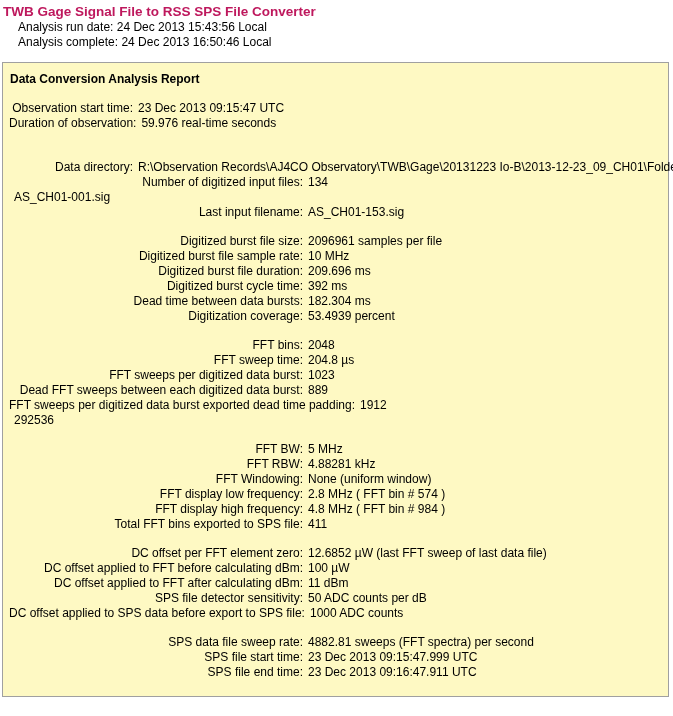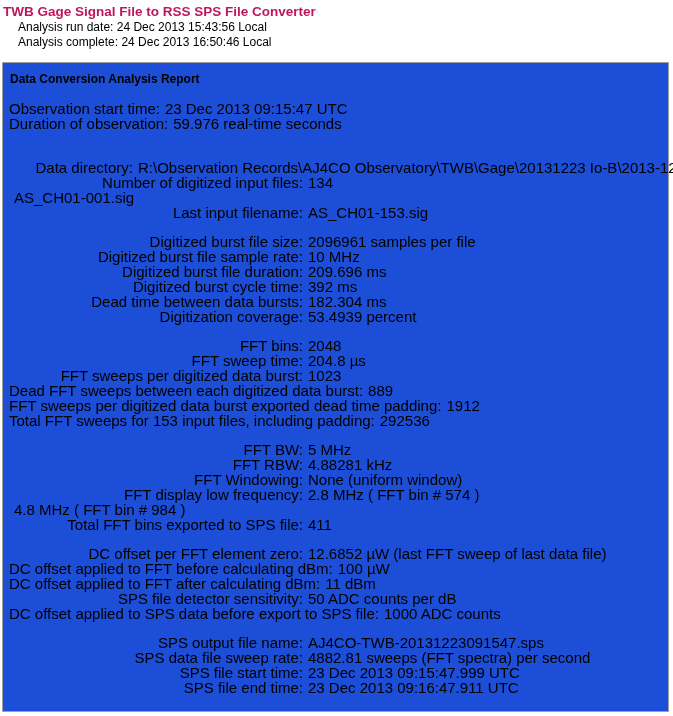--- a/index.html
+++ b/index.html
@@ -10,26 +10,26 @@
   }
   .app-title{
     color:#be185d;font-weight:bold;font-size:13.5px;line-height:17px;
     padding:3px 0 0 3px;white-space:nowrap;
   }
   .hdr-line{font-size:12px;line-height:15px;padding-left:18px;white-space:nowrap}
   .panel{
     margin:12px 4px 0 2px;
     border:1px solid #a0a0a0;
     padding:9px 6px 16px 6px;
-    background:#1d4ed8;
+    background:#fef9c3;
   }
   .panel-heading{font-weight:bold;font-size:12px;line-height:15px;padding-left:1px;white-space:nowrap}
   .section{margin-top:14px}
   .section.s1{margin-top:29px}
-  .row{display:flex;font-size:15px;line-height:15px}
+  .row{display:flex;font-size:12px;line-height:15px}
   .lbl{flex:0 0 auto;text-align:right;white-space:pre}
   .lbl.narrow{min-width:124px}
   .lbl.wide{min-width:294px}
   .val{margin-left:5px;white-space:pre}
 </style>
 </head>
 <body>
 
 <div>
   <div class="app-title">TWB Gage Signal File to RSS SPS File Converter</div>
@@ -108,21 +108,20 @@
         </div>
         <div class="row">
           <span class="lbl wide">Dead FFT sweeps between each digitized data burst:</span>
           <span class="val">889</span>
         </div>
         <div class="row">
           <span class="lbl wide">FFT sweeps per digitized data burst exported dead time padding:</span>
           <span class="val">1912</span>
         </div>
         <div class="row">
-          <span class="lbl wide">Total FFT sweeps for 153 input files, including padding:</span>
           <span class="val">292536</span>
         </div>
       </div>
       <div class="section s4">
         <div class="row">
           <span class="lbl wide">FFT BW:</span>
           <span class="val">5 MHz</span>
         </div>
         <div class="row">
           <span class="lbl wide">FFT RBW:</span>
@@ -130,20 +129,21 @@
         </div>
         <div class="row">
           <span class="lbl wide">FFT Windowing:</span>
           <span class="val">None (uniform window)</span>
         </div>
         <div class="row">
           <span class="lbl wide">FFT display low frequency:</span>
           <span class="val">2.8 MHz ( FFT bin # 574 )</span>
         </div>
         <div class="row">
+          <span class="lbl wide">FFT display high frequency:</span>
           <span class="val">4.8 MHz ( FFT bin # 984 )</span>
         </div>
         <div class="row">
           <span class="lbl wide">Total FFT bins exported to SPS file:</span>
           <span class="val">411</span>
         </div>
       </div>
       <div class="section s5">
         <div class="row">
           <span class="lbl wide">DC offset per FFT element zero:</span>
@@ -161,24 +161,20 @@
           <span class="lbl wide">SPS file detector sensitivity:</span>
           <span class="val">50 ADC counts per dB</span>
         </div>
         <div class="row">
           <span class="lbl wide">DC offset applied to SPS data before export to SPS file:</span>
           <span class="val">1000 ADC counts</span>
         </div>
       </div>
       <div class="section s6">
         <div class="row">
-          <span class="lbl wide">SPS output file name:</span>
-          <span class="val">AJ4CO-TWB-20131223091547.sps</span>
-        </div>
-        <div class="row">
           <span class="lbl wide">SPS data file sweep rate:</span>
           <span class="val">4882.81 sweeps (FFT spectra) per second</span>
         </div>
         <div class="row">
           <span class="lbl wide">SPS file start time:</span>
           <span class="val">23 Dec 2013 09:15:47.999 UTC</span>
         </div>
         <div class="row">
           <span class="lbl wide">SPS file end time:</span>
           <span class="val">23 Dec 2013 09:16:47.911 UTC</span>

